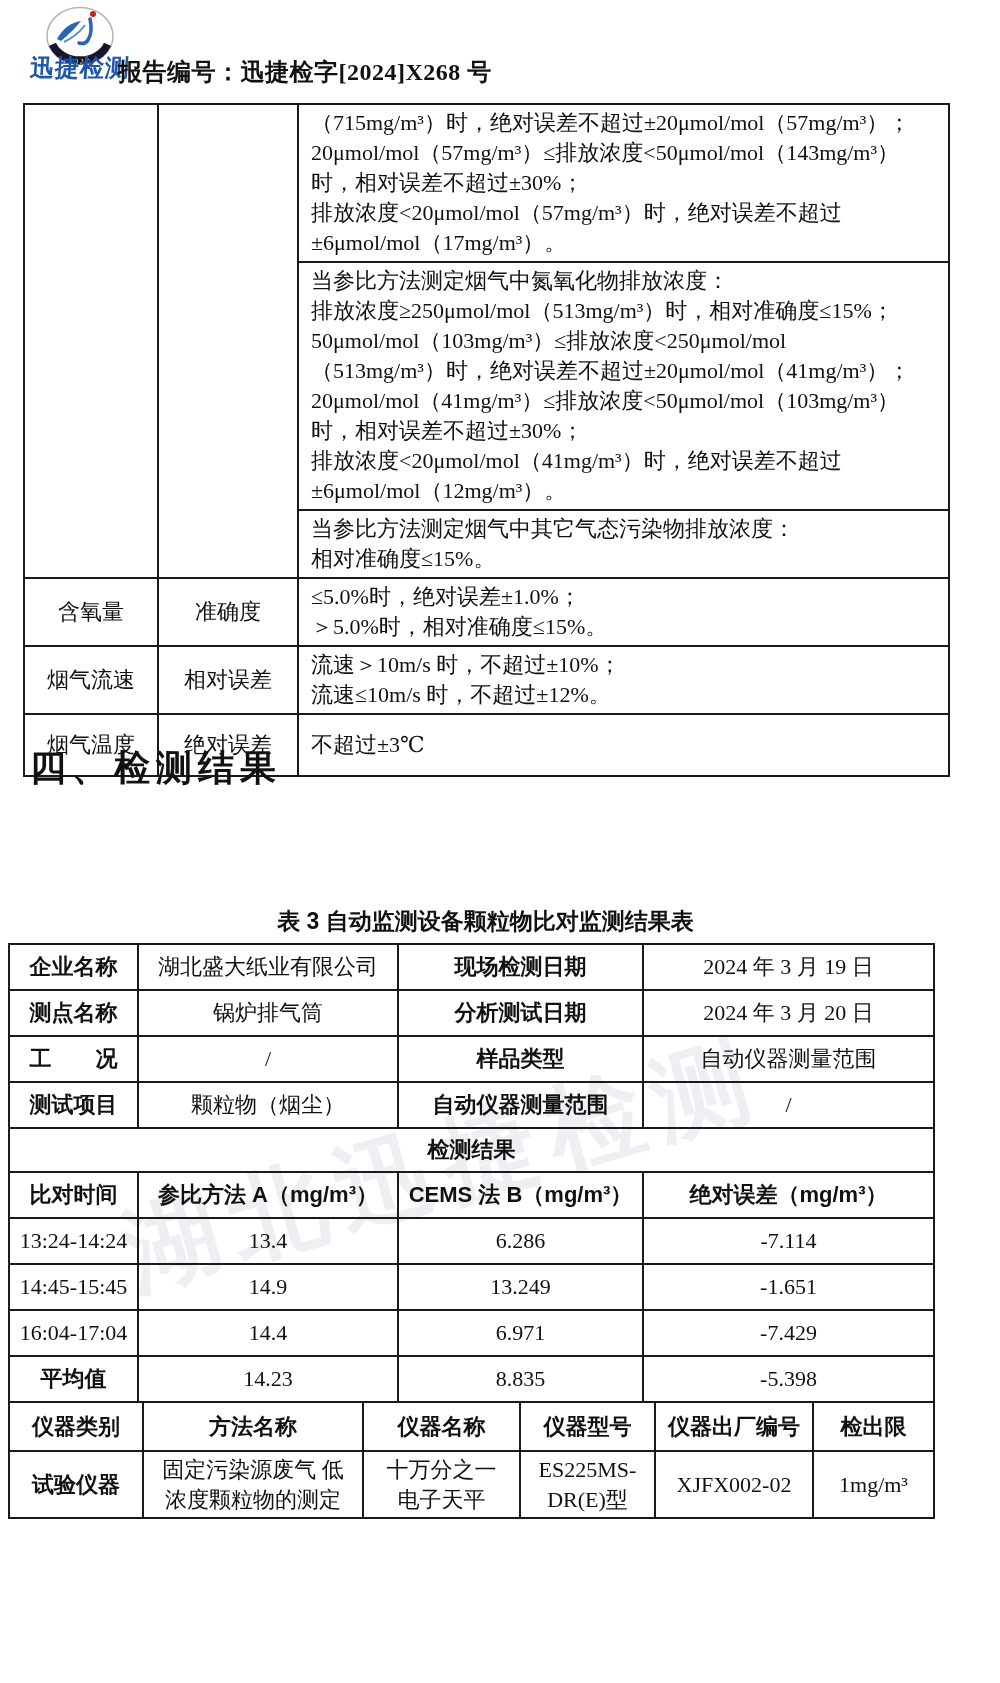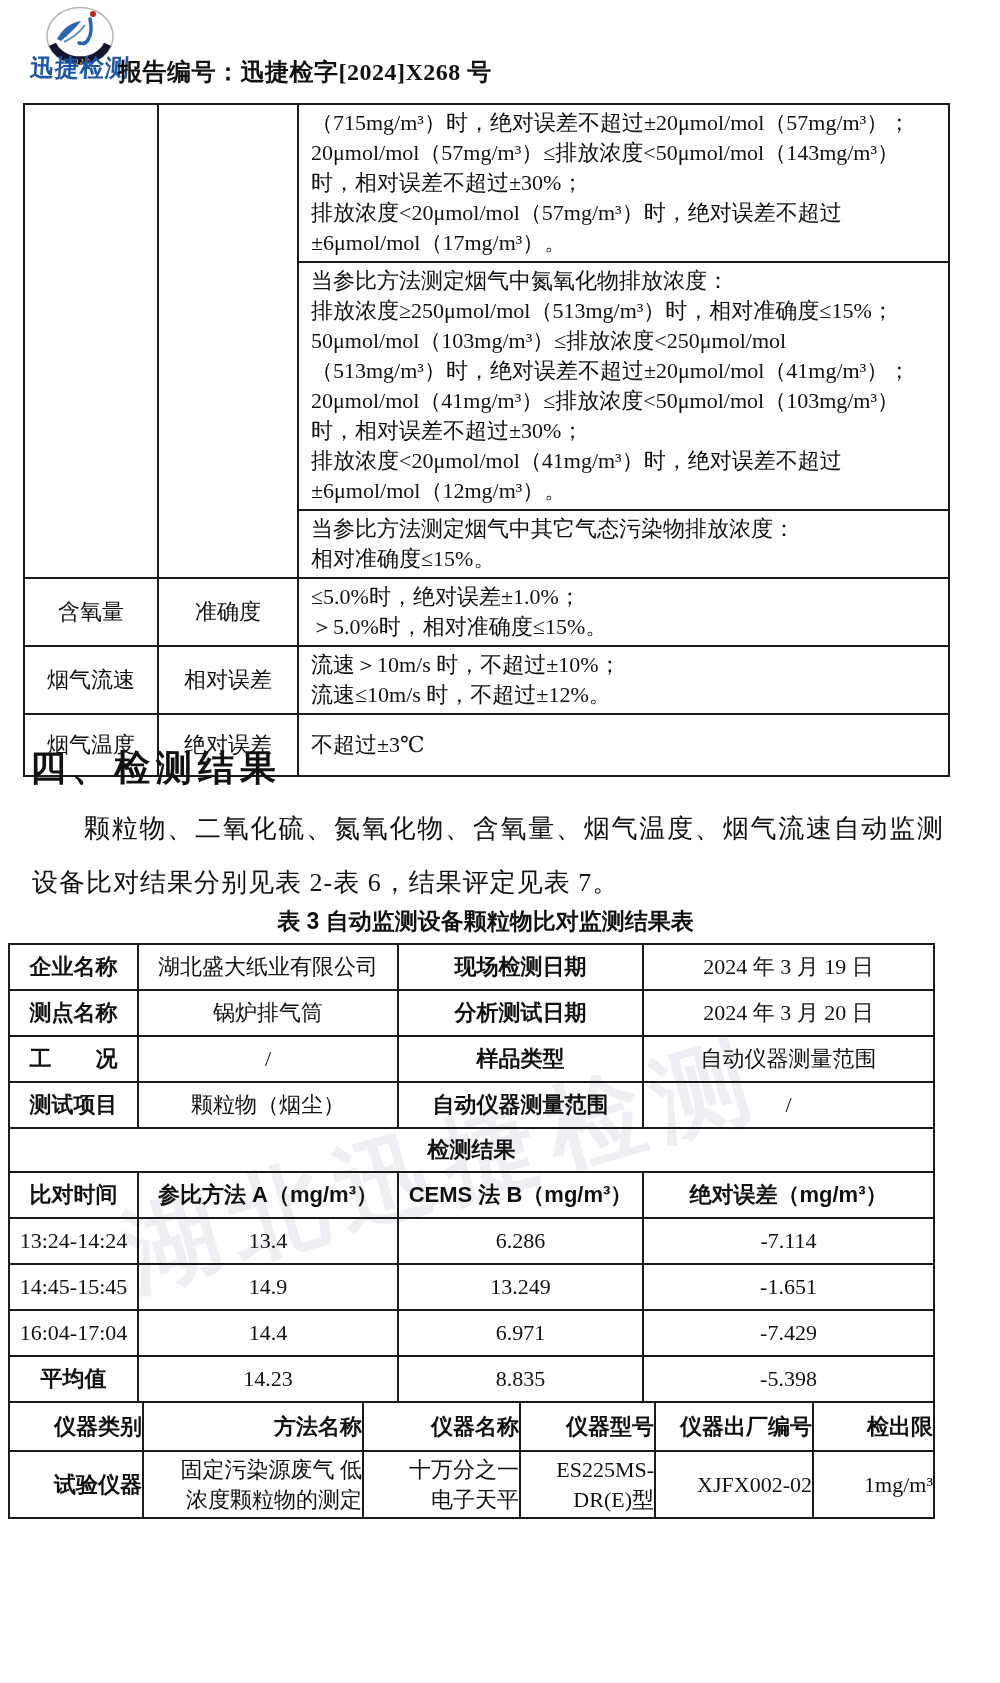--- a/index.html
+++ b/index.html
@@ -24,21 +24,21 @@
                font-family:"Liberation Sans","DejaVu Sans",sans-serif;}
   .para{position:absolute;left:32px;top:802px;width:912px;font-size:26px;line-height:54px;
         text-indent:2em;text-align:justify;letter-spacing:1px;}
   .t2-title{position:absolute;left:23px;top:906px;width:925px;text-align:center;font-size:23px;
             font-weight:bold;font-family:"Liberation Sans","DejaVu Sans",sans-serif;}
   
   .t2wrap{position:absolute;left:8px;top:943px;width:848px;}
   .lbl{font-weight:bold;font-family:"Liberation Sans","DejaVu Sans",sans-serif;text-align:center;}
   .val{text-align:center;margin-top:8px;}
   .tech{margin-top:-2px;}
-  .tech td{line-height:30px;text-align:right;}
+  .tech td{line-height:30px;}
   
   .h152{height:152px}.h245{height:245px}.h60{height:60px}.h61{height:61px}.h57{height:57px}.h45{height:62px}
   .h46{height:46px}.h44{height:44px}.h49{height:49px}.h67{height:67px}
   
   .watermark{position:absolute;left:110px;top:1080px;width:820px;transform:rotate(-16deg);
              font-size:96px;font-weight:bold;letter-spacing:14px;color:rgba(125,145,170,0.14);
              pointer-events:none;font-family:"Liberation Sans","DejaVu Sans",sans-serif;white-space:nowrap;}
 </style>
 </head>
 <body>
@@ -110,21 +110,20 @@
     </tr>
     <tr class="h45">
       <td class="pc">烟气温度</td>
       <td class="pc">绝对误差</td>
       <td class="blk preline">不超过±3℃</td>
     </tr>
   </tbody>
     </table>
 
   <div class="sec-heading">四、检测结果</div>
-  <div class="para">颗粒物、二氧化硫、氮氧化物、含氧量、烟气温度、烟气流速自动监测设备比对结果分别见表 2-表 6，结果评定见表 7。</div>
 
   <div class="t2-title">表 3 自动监测设备颗粒物比对监测结果表</div>
 
   <div class="t2wrap">
     <table style="width:925px">
       <colgroup>
           <col style="width:129px">
           <col style="width:260px">
           <col style="width:245px">
           <col style="width:291px">

